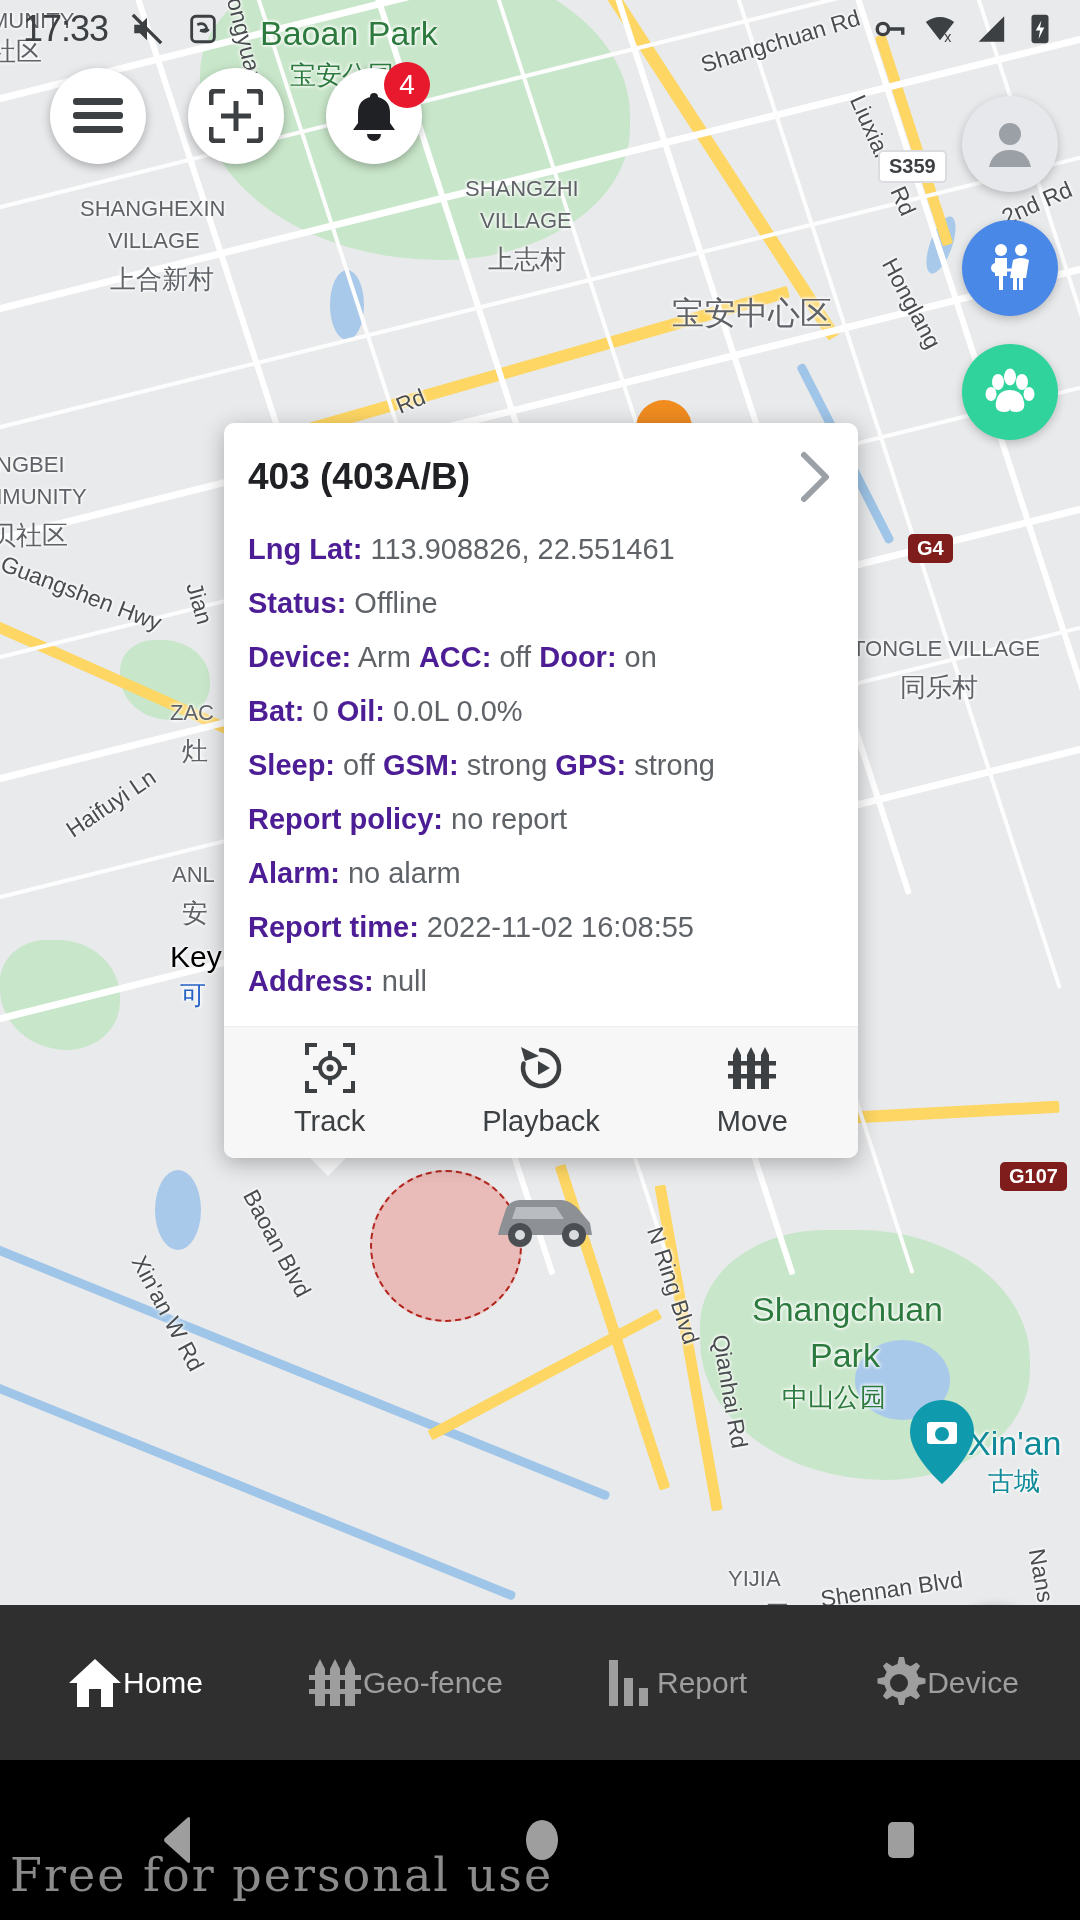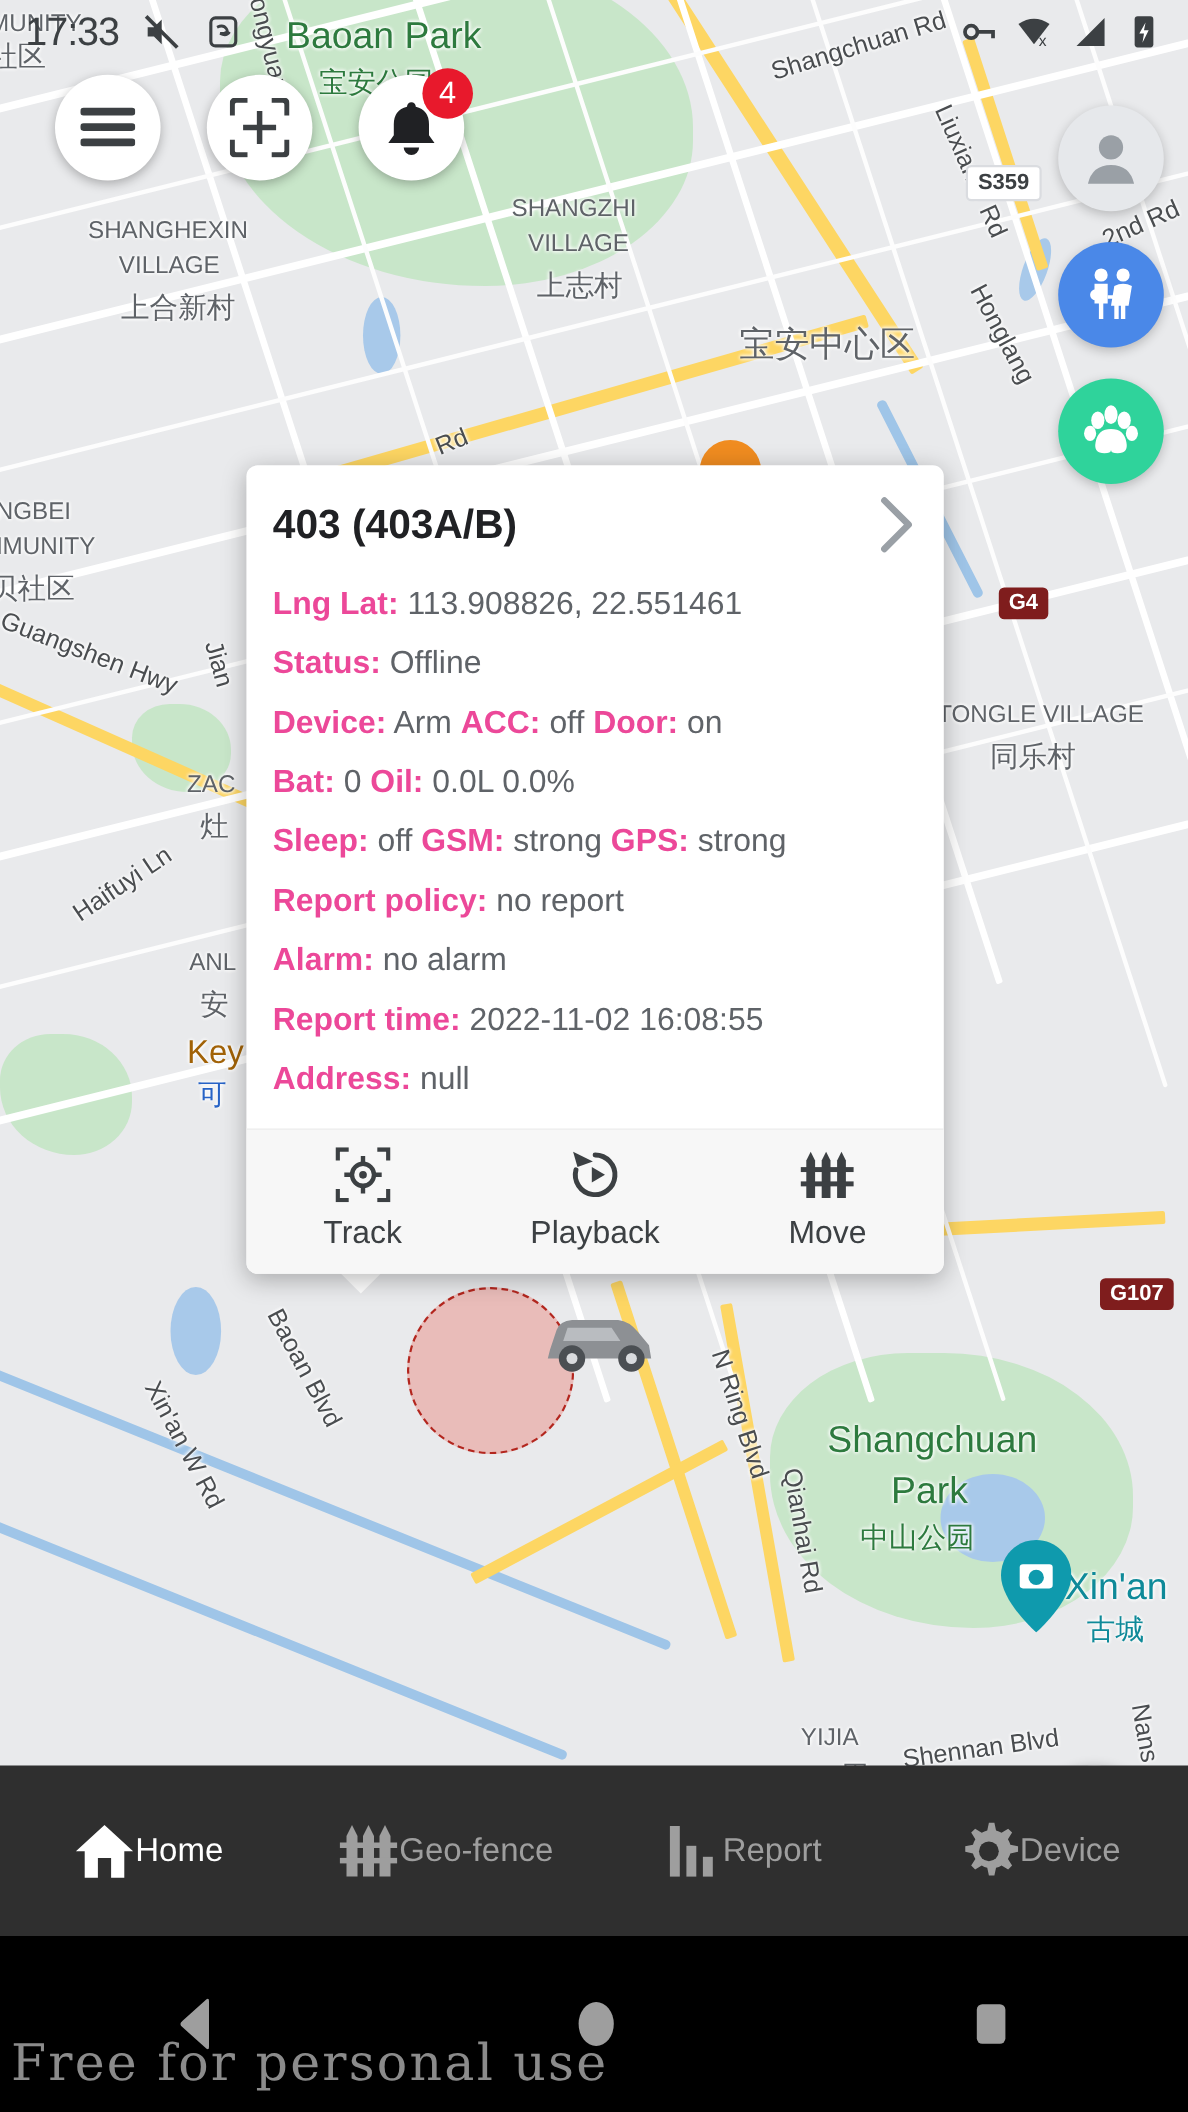--- a/index.html
+++ b/index.html
@@ -124,21 +124,21 @@
   #card-head {
     display:flex; align-items:center; justify-content:space-between;
     margin-bottom:22px;
   }
   #card-title { font-size:37px; font-weight:bold; color:#202124; }
   #card-chevron { color:#9aa0a6; }
   .inforow {
     font-size:29px; color:#5f6368; line-height:1.55;
     margin-bottom:9px; white-space:nowrap;
   }
-  .inforow b { color:#ec4899; font-weight:bold; }
+  .inforow b { color:#4c1d95; font-weight:bold; }
   #card-actions {
     display:flex; border-top:1px solid #ececec; background:#f7f7f7;
   }
   .action {
     flex:1; padding:16px 0 20px 0; display:flex; flex-direction:column;
     align-items:center; gap:12px;
   }
   .action-label { font-size:29px; color:#3c4043; }
   #card-tail {
     position:absolute; left:302px; top:1150px; width:0; height:0;
@@ -229,21 +229,21 @@
   <div class="maplabel" style="left:480px;top:208px;">VILLAGE</div>
   <div class="maplabel cn" style="left:488px;top:242px;">上志村</div>
   <div class="maplabel cn" style="left:672px;top:292px;font-size:32px;">宝安中心区</div>
   <div class="maplabel" style="left:-10px;top:452px;">INGBEI</div>
   <div class="maplabel" style="left:-16px;top:484px;">MMUNITY</div>
   <div class="maplabel cn" style="left:-10px;top:518px;">贝社区</div>
   <div class="maplabel" style="left:170px;top:700px;">ZAC</div>
   <div class="maplabel cn" style="left:182px;top:734px;">灶</div>
   <div class="maplabel" style="left:172px;top:862px;">ANL</div>
   <div class="maplabel cn" style="left:182px;top:896px;">安</div>
-  <div class="maplabel" style="left:170px;top:940px;color:#a16207;font-size:30px;">Key</div>
+  <div class="maplabel" style="left:170px;top:940px;color:#000000;font-size:30px;">Key</div>
   <div class="maplabel cn" style="left:180px;top:978px;color:#2763c6;">可</div>
   <div class="maplabel" style="left:852px;top:636px;">TONGLE VILLAGE</div>
   <div class="maplabel cn" style="left:900px;top:670px;">同乐村</div>
   <div class="maplabel big green" style="left:752px;top:1290px;">Shangchuan</div>
   <div class="maplabel big green" style="left:810px;top:1336px;">Park</div>
   <div class="maplabel cn green" style="left:782px;top:1380px;">中山公园</div>
   <div class="maplabel" style="left:968px;top:1424px;color:#0f8a99;font-size:34px;">Xin'an</div>
   <div class="maplabel cn" style="left:988px;top:1464px;color:#0f8a99;">古城</div>
   <div class="maplabel" style="left:728px;top:1566px;">YIJIA</div>
   <div class="maplabel cn" style="left:740px;top:1598px;">一甲</div>

